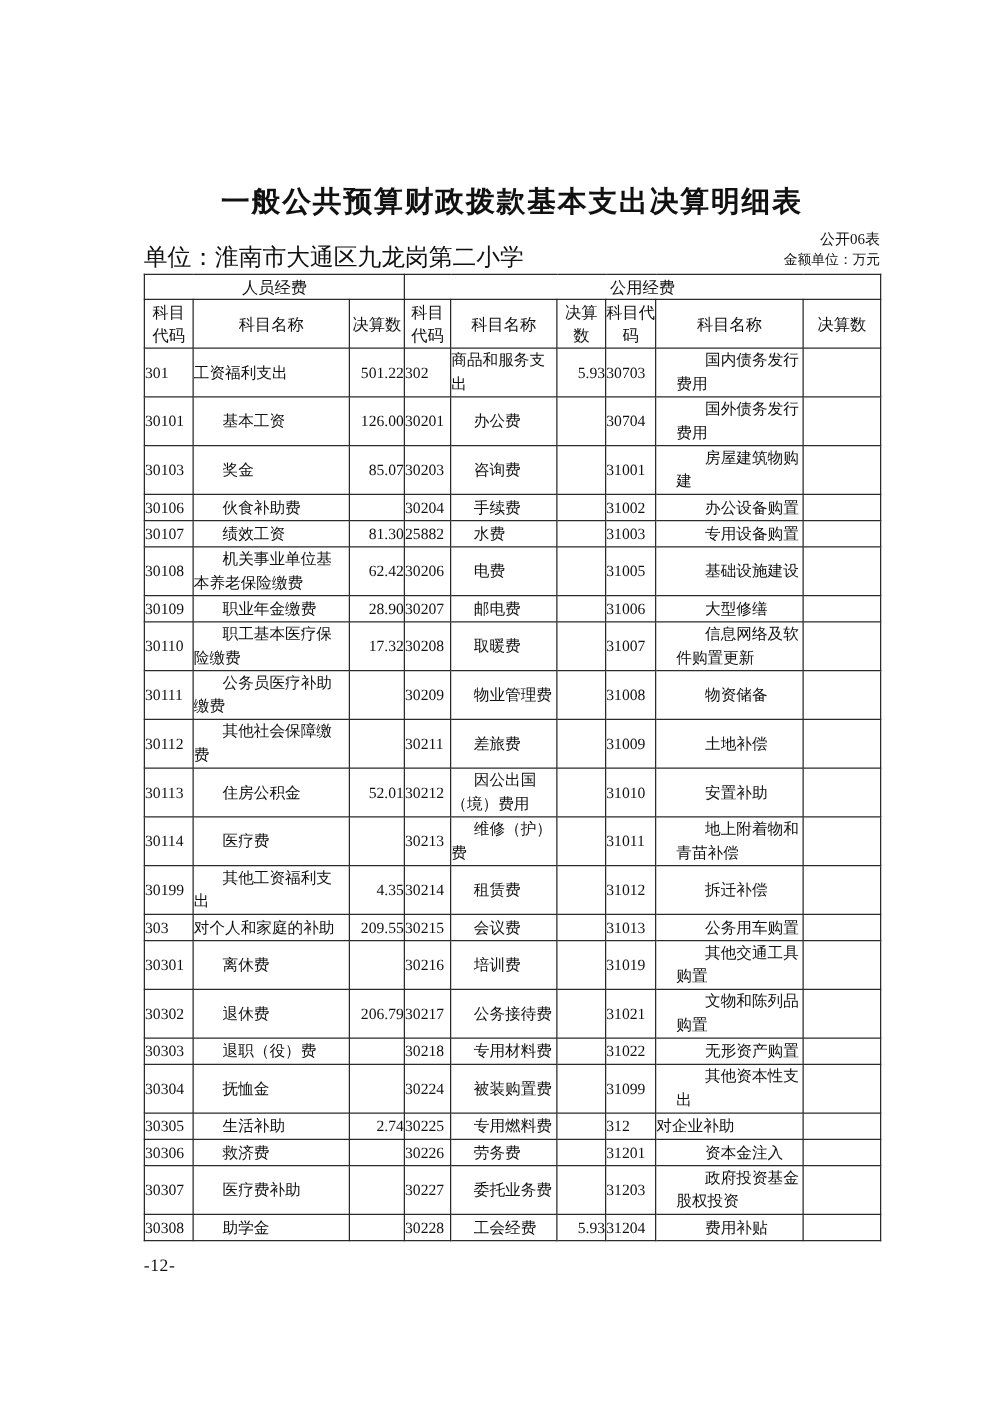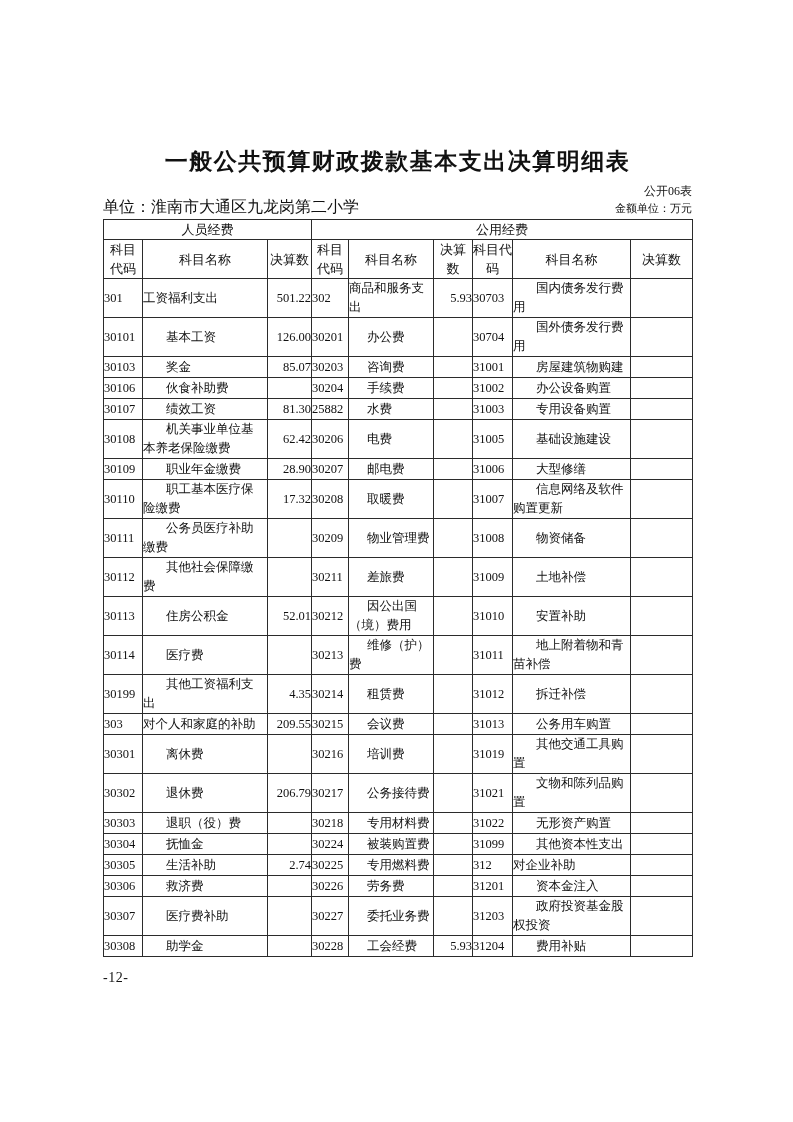--- a/index.html
+++ b/index.html
@@ -4,31 +4,31 @@
 <style>
   html,body{margin:0;padding:0;background:#ffffff;}
   body{
     width:793px;height:1122px;
     font-family:"Liberation Serif","DejaVu Serif",serif;
     color:#111111;
     position:relative;
     overflow:hidden;
   }
   .page{position:absolute;left:0;top:0;width:793px;height:1122px;background:#ffffff;}
-  .content{position:absolute;left:103px;top:148px;width:589px;}
+  .content{position:absolute;left:115px;top:148px;width:589px;}
   .doc-title{
     margin:0;font-size:23px;font-weight:bold;text-align:center;
     letter-spacing:1.5px;line-height:28px;white-space:nowrap;
   }
   .form-no{margin-top:9px;text-align:right;font-size:12px;line-height:13px;}
   .meta-row{
     display:flex;justify-content:space-between;align-items:flex-end;
     margin-top:1px;
   }
-  .unit-line{font-size:16px;line-height:16px;}
+  .unit-line{font-size:19px;line-height:16px;}
   .amount-unit{font-size:11px;line-height:14px;}
   table.budget{
     border-collapse:collapse;table-layout:fixed;width:589px;margin-top:4px;
   }
   table.budget th, table.budget td{
     border:1px solid #2b2b2b;
     font-weight:normal;
     font-size:12.5px;
     line-height:19px;
     padding:0;
@@ -40,21 +40,21 @@
   table.budget th{font-size:13px;text-align:center;}
   thead tr.group-row th{height:19px;}
   thead tr.col-row th{height:38px;}
   tbody td{height:20px;}
   td.code{text-align:left;padding-left:2px;}
   td.value{text-align:right;padding-right:1px;}
   td.name{text-align:left;padding-left:2px;padding-right:1px;}
   tbody td:nth-child(2){padding-right:10px;}
   tbody td:nth-child(2).indent{text-indent:23px;}
   tbody td:nth-child(5).indent{text-indent:18px;}
-  tbody td:nth-child(8).indent{text-indent:23px;}
+  tbody td:nth-child(8).indent{text-indent:23px;padding-left:16px;}
   .page-num{
     font-size:14px;margin-top:13px;padding-right:2px;
     letter-spacing:0.5px;
   }
 </style>
 </head>
 <body>
 
 <div class="page">
   <div class="content">

